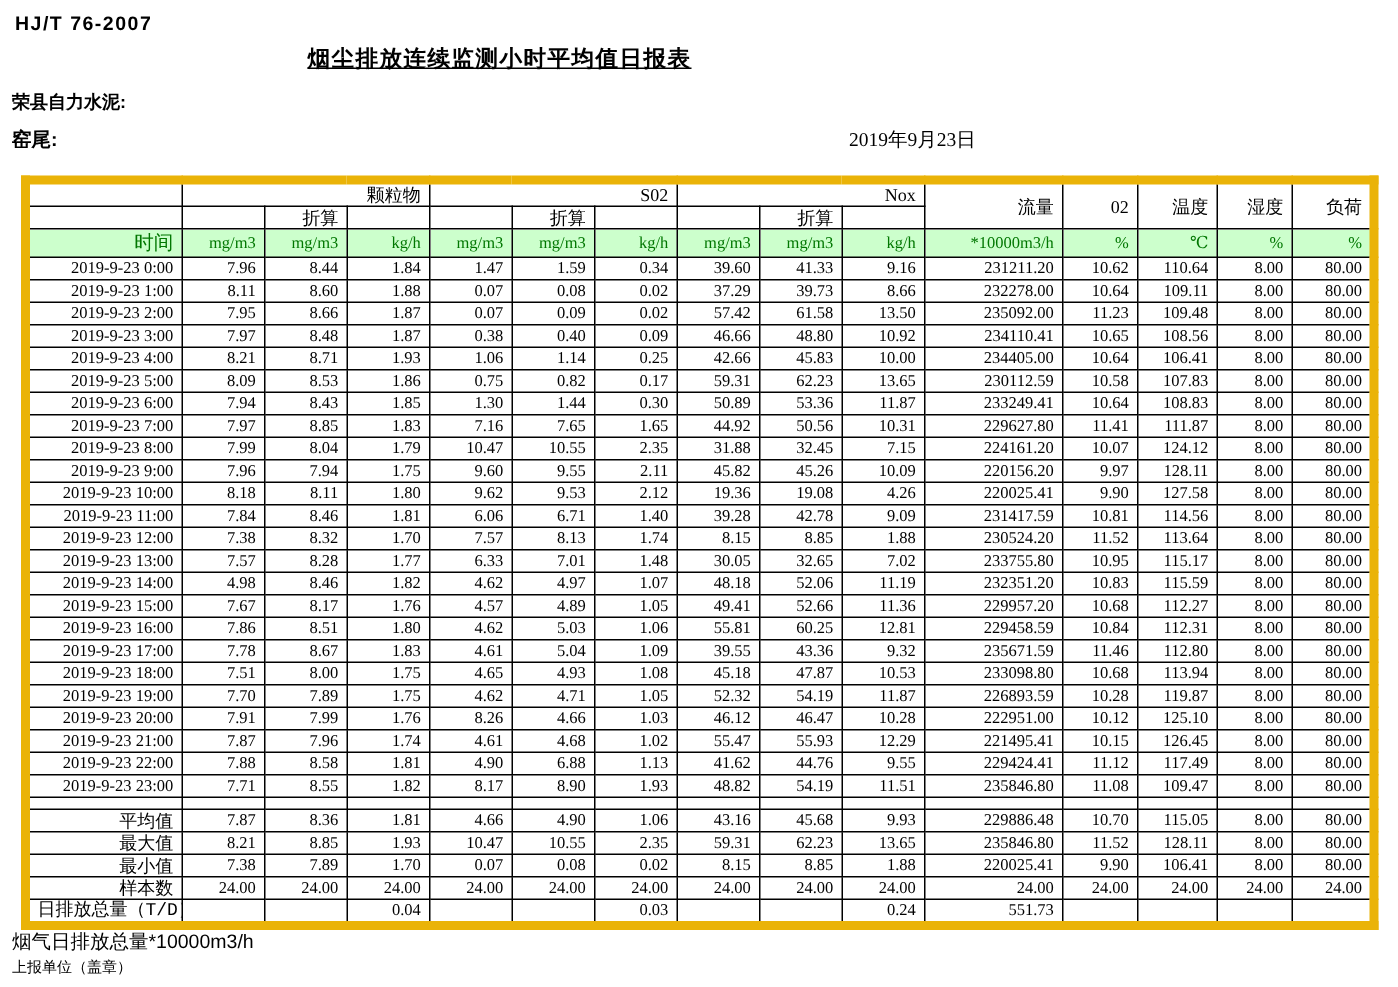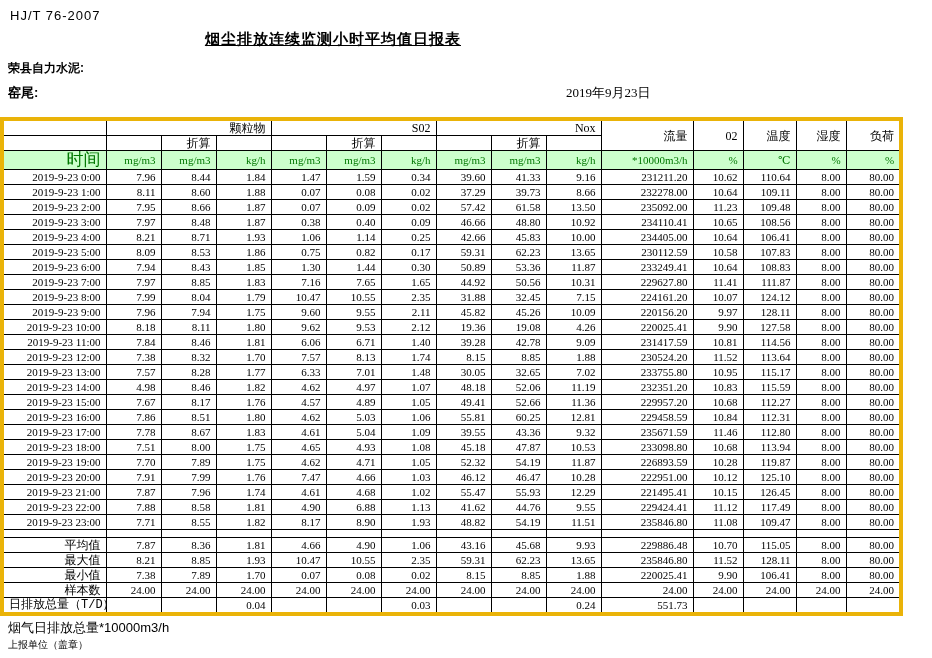--- a/index.html
+++ b/index.html
@@ -1,39 +1,39 @@
 <!DOCTYPE html>
 <html><head>
 <meta charset="utf-8">
 <style>
   html,body{margin:0;padding:0;}
   body{
     width:932px;height:658px;position:relative;overflow:hidden;
     background:#ffffff;color:#000;
     font-family:"Liberation Sans",sans-serif;
   }
-  .std-no{position:absolute;top:8px;left:10px;font-size:13px;font-weight:normal;letter-spacing:1px;text-align:right;}
+  .std-no{position:absolute;top:8px;left:10px;font-size:13px;font-weight:bold;letter-spacing:1px;text-align:right;}
   .title{position:absolute;top:30px;left:205px;font-size:15px;font-weight:bold;letter-spacing:1px;text-decoration:underline;}
   .company{position:absolute;top:60px;left:8px;font-size:12px;font-weight:bold;}
   .station{position:absolute;top:84px;left:8px;font-size:13px;font-weight:bold;}
   .date{position:absolute;top:84px;left:566px;font-size:13px;font-family:"Liberation Serif",serif;}
 
   table.report{
-    position:absolute;top:117px;left:0;
+    position:absolute;top:117px;left:14px;
     border-collapse:collapse;table-layout:fixed;width:899px;
     font-family:"Liberation Serif","DejaVu Serif",serif;font-size:11px;
-    border:4px solid #eab308;
+    border:6px solid #eab308;
   }
   table.report td{
     border:1px solid #000;padding:0 5px;height:14px;line-height:14px;
     white-space:nowrap;overflow:hidden;text-align:right;
   }
   thead td{text-align:center;font-size:12px;padding:0 1px;}
   tr.units-row td{background:#ccffcc;color:#007700;height:18px;line-height:18px;font-size:11px;}
-  tr.units-row td.time-h{font-size:17px;}
+  tr.units-row td.time-h{font-size:13px;}
   td.time{text-align:right;padding-right:4px;}
   td.flow{padding-right:7px;margin-left:15px;}
   tr.spacer td{height:7px;line-height:7px;}
   td.sum-label{text-align:right;font-family:"Liberation Sans",sans-serif;font-size:12px;padding-right:3px;}
   td.total-label{text-align:left;font-family:Liberation Mono, monospace;font-size:12px;padding:0 1px;}
 
   .flue-total{position:absolute;top:619px;left:8px;font-size:13px;}
   .report-unit{position:absolute;top:638px;left:8px;font-size:10px;}
   .unit-label{position:absolute;top:670px;left:200px;font-size:13px;}
 </style>
@@ -445,21 +445,21 @@
         <td>10.28</td>
         <td>119.87</td>
         <td>8.00</td>
         <td>80.00</td>
       </tr>
       <tr>
         <td class="time">2019-9-23 20:00</td>
         <td>7.91</td>
         <td>7.99</td>
         <td>1.76</td>
-        <td>7.47</td>
+        <td>8.26</td>
         <td>4.66</td>
         <td>1.03</td>
         <td>46.12</td>
         <td>46.47</td>
         <td>10.28</td>
         <td class="flow">222951.00</td>
         <td>10.12</td>
         <td>125.10</td>
         <td>8.00</td>
         <td>80.00</td>

